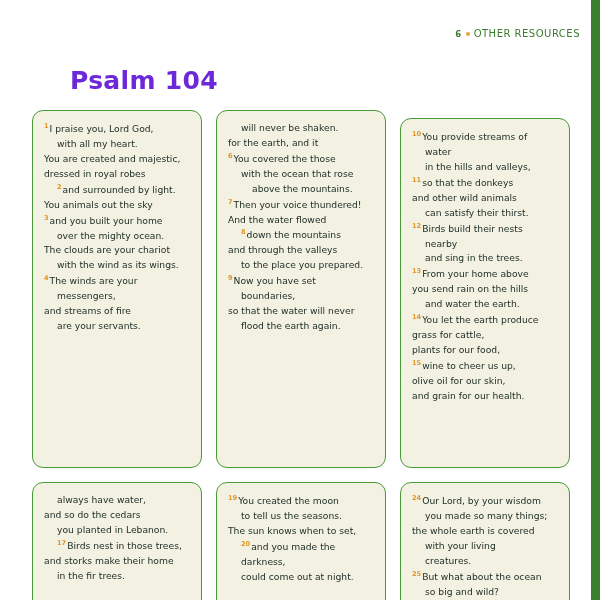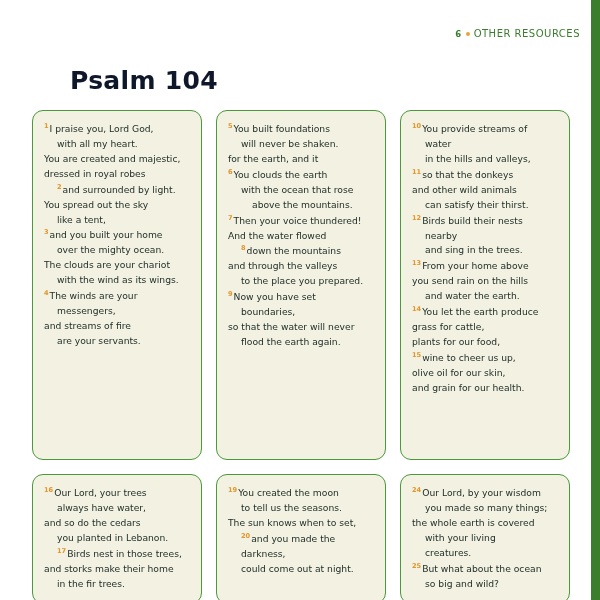--- a/index.html
+++ b/index.html
@@ -52,21 +52,21 @@
     color: #3a7d2c;
     font-size: 10px;
     letter-spacing: 0.5px;
   }
   .title {
     position: absolute;
     top: 66px;
     left: 70px;
     font-size: 25px;
     font-weight: bold;
-    color: #0f172a;
+    color: #6d28d9;
     letter-spacing: 0.3px;
     font-family: "DejaVu Sans", sans-serif;
   }
   .grid {
     position: absolute;
     top: 110px;
     left: 32px;
     width: 540px;
     display: flex;
     flex-wrap: wrap;
@@ -77,21 +77,21 @@
     background: #f2f1e2;
     border: 1.6px solid #4a9a3a;
     border-radius: 11px;
     padding: 10px 11px 12px 11px;
     color: #22312a;
     font-size: 9.2px;
     line-height: 1.62;
   }
   .card.tall-a { min-height: 315px; }
   .card.tall-b { min-height: 315px; }
-  .card.tall-c { min-height: 350px; }
+  .card.tall-c { min-height: 350px; margin-top: 8px; }
   .vnum {
     color: #e0962a;
     font-size: 6.6px;
     vertical-align: super;
     font-weight: bold;
     margin-right: 1px;
   }
   .ln { display: block; white-space: pre-wrap; }
   .ind1 { padding-left: 13px; }
   .ind2 { padding-left: 24px; }
@@ -111,36 +111,34 @@
 
   <div class="title">Psalm 104</div>
 
   <div class="grid">
     <div class="card tall-a" id="c1">
         <span class="ln"><span class="vnum">1</span><span>I praise you, Lord God,</span></span>
         <span class="ln ind1"><span>with all my heart.</span></span>
         <span class="ln"><span>You are created and majestic,</span></span>
         <span class="ln"><span>dressed in royal robes</span></span>
         <span class="ln ind1"><span class="vnum">2</span><span>and surrounded by light.</span></span>
-        <span class="ln"><span>You spread out the sky</span></span>
-        <span class="ln ind1"><span>like a tent,</span></span>
+        <span class="ln"><span>You animals out the sky</span></span>
         <span class="ln"><span class="vnum">3</span><span>and you built your home</span></span>
         <span class="ln ind1"><span>over the mighty ocean.</span></span>
         <span class="ln"><span>The clouds are your chariot</span></span>
         <span class="ln ind1"><span>with the wind as its wings.</span></span>
         <span class="ln"><span class="vnum">4</span><span>The winds are your</span></span>
         <span class="ln ind1"><span>messengers,</span></span>
         <span class="ln"><span>and streams of fire</span></span>
         <span class="ln ind1"><span>are your servants.</span></span>
       </div>
     <div class="card tall-b" id="c2">
-        <span class="ln"><span class="vnum">5</span><span>You built foundations</span></span>
         <span class="ln ind1"><span>will never be shaken.</span></span>
         <span class="ln"><span>for the earth, and it</span></span>
-        <span class="ln"><span class="vnum">6</span><span>You clouds the earth</span></span>
+        <span class="ln"><span class="vnum">6</span><span>You covered the those</span></span>
         <span class="ln ind1"><span>with the ocean that rose</span></span>
         <span class="ln ind2"><span>above the mountains.</span></span>
         <span class="ln"><span class="vnum">7</span><span>Then your voice thundered!</span></span>
         <span class="ln"><span>And the water flowed</span></span>
         <span class="ln ind1"><span class="vnum">8</span><span>down the mountains</span></span>
         <span class="ln"><span>and through the valleys</span></span>
         <span class="ln ind1"><span>to the place you prepared.</span></span>
         <span class="ln"><span class="vnum">9</span><span>Now you have set</span></span>
         <span class="ln ind1"><span>boundaries,</span></span>
         <span class="ln"><span>so that the water will never</span></span>
@@ -160,21 +158,20 @@
         <span class="ln"><span>you send rain on the hills</span></span>
         <span class="ln ind1"><span>and water the earth.</span></span>
         <span class="ln"><span class="vnum">14</span><span>You let the earth produce</span></span>
         <span class="ln"><span>grass for cattle,</span></span>
         <span class="ln"><span>plants for our food,</span></span>
         <span class="ln"><span class="vnum">15</span><span>wine to cheer us up,</span></span>
         <span class="ln"><span>olive oil for our skin,</span></span>
         <span class="ln"><span>and grain for our health.</span></span>
       </div>
     <div class="card row2c" id="c4">
-        <span class="ln"><span class="vnum">16</span><span>Our Lord, your trees</span></span>
         <span class="ln ind1"><span>always have water,</span></span>
         <span class="ln"><span>and so do the cedars</span></span>
         <span class="ln ind1"><span>you planted in Lebanon.</span></span>
         <span class="ln ind1"><span class="vnum">17</span><span>Birds nest in those trees,</span></span>
         <span class="ln"><span>and storks make their home</span></span>
         <span class="ln ind1"><span>in the fir trees.</span></span>
       </div>
     <div class="card row2c" id="c5">
         <span class="ln"><span class="vnum">19</span><span>You created the moon</span></span>
         <span class="ln ind1"><span>to tell us the seasons.</span></span>

